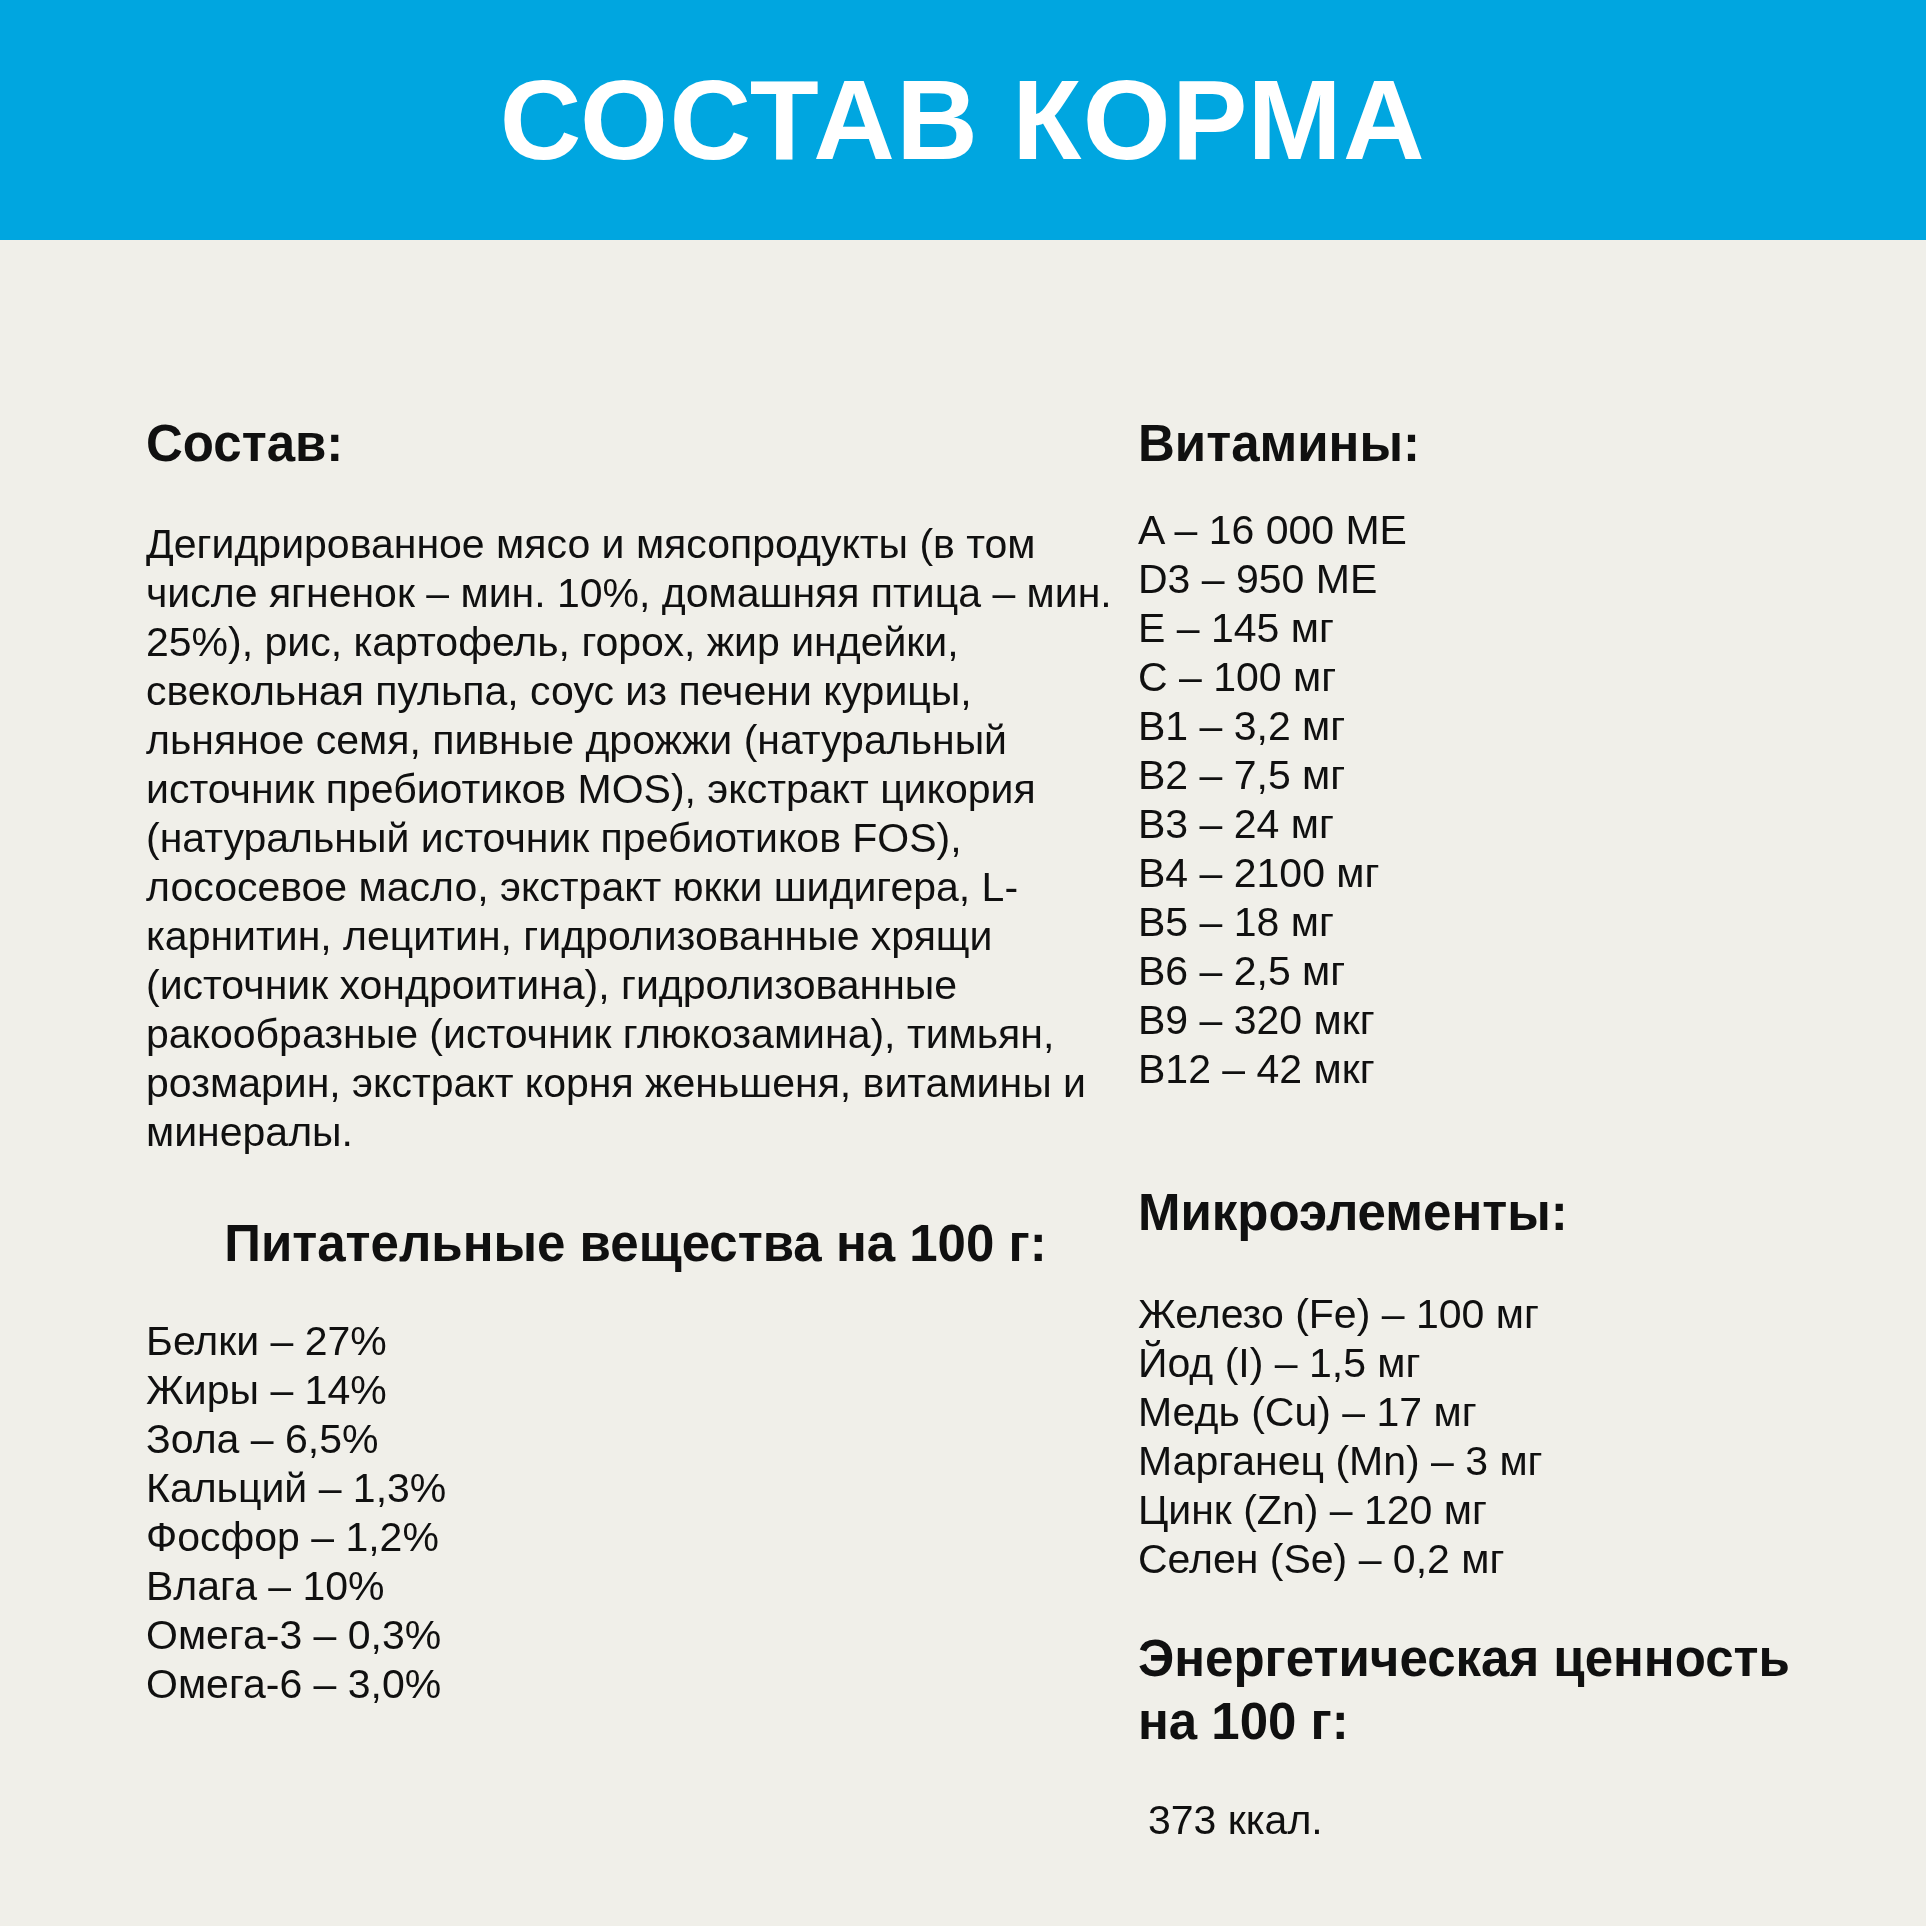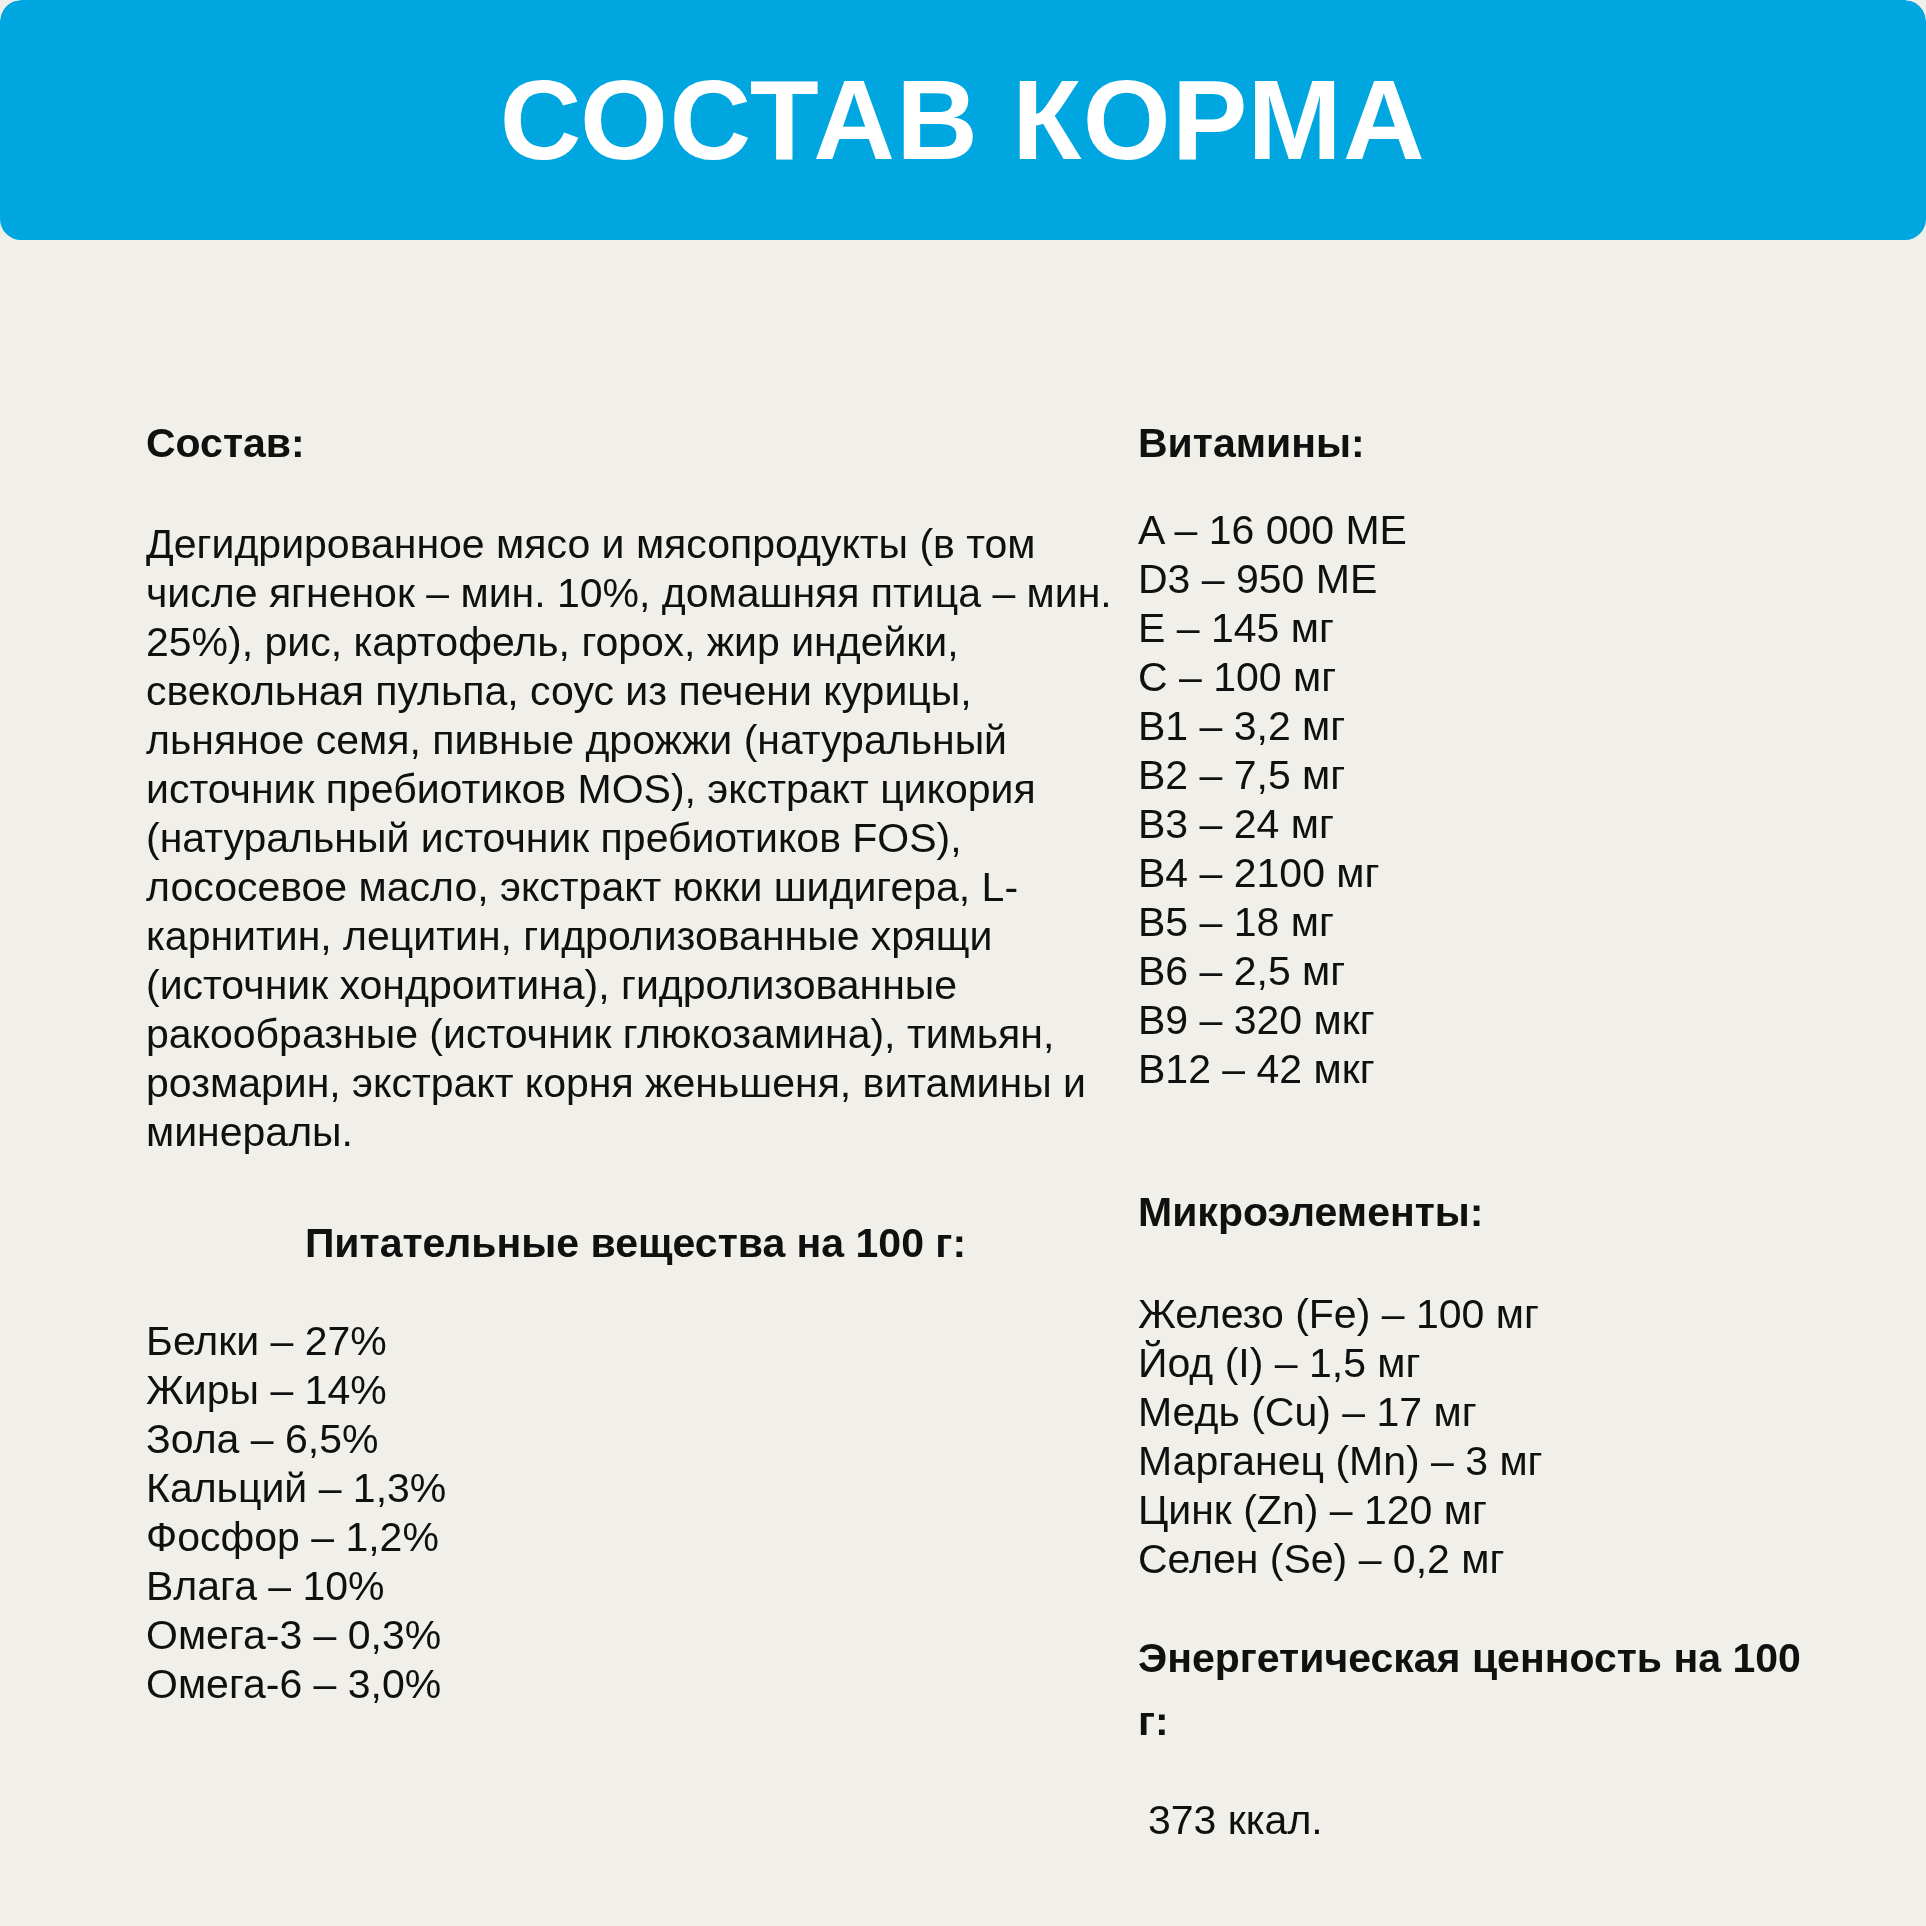--- a/index.html
+++ b/index.html
@@ -1,21 +1,21 @@
 <!DOCTYPE html>
 <html lang="ru" style="--header-bg: #00A6E0; --page-bg: #F0EFE9; --text: #101010; --title: #FFFFFF;font-size:12.3px"><head>
 <meta charset="utf-8">
 <style>
   :root{
     --header-bg:#00A6E0;
     --page-bg:#F0EFE9;
     --text:#101010;
     --title:#FFFFFF;
   }
-  *{margin:0;padding:0;box-sizing:border-box;border-radius:21px;}
+  *{margin:0;padding:0;box-sizing:border-box;}
   html,body{width:1926px;height:1926px;}
   body{
     font-family:"Liberation Sans","DejaVu Sans",sans-serif;
     color:var(--text);
     background:var(--page-bg);
   }
   .page{
     position:relative;
     width:1926px;height:1926px;
     overflow:hidden;
@@ -30,21 +30,21 @@
     color:var(--title);
     font-size:113px;
     font-weight:700;
     letter-spacing:1.5px;
     white-space:nowrap;
   }
   .col{position:absolute;top:412px;}
   .col-left{left:146px;width:979px;}
   .col-right{left:1138px;width:678px;}
   .section-heading{
-    font-size:41px;
+    font-size:51px;
     font-weight:700;
     line-height:63px;
   }
   .body-text,.list-line{
     font-size:41px;
     line-height:49px;
     font-weight:400;
   }
   .composition-heading{margin-bottom:45px;}
   .nutrients-heading{margin-top:55px;margin-bottom:42px;text-align:center;}

